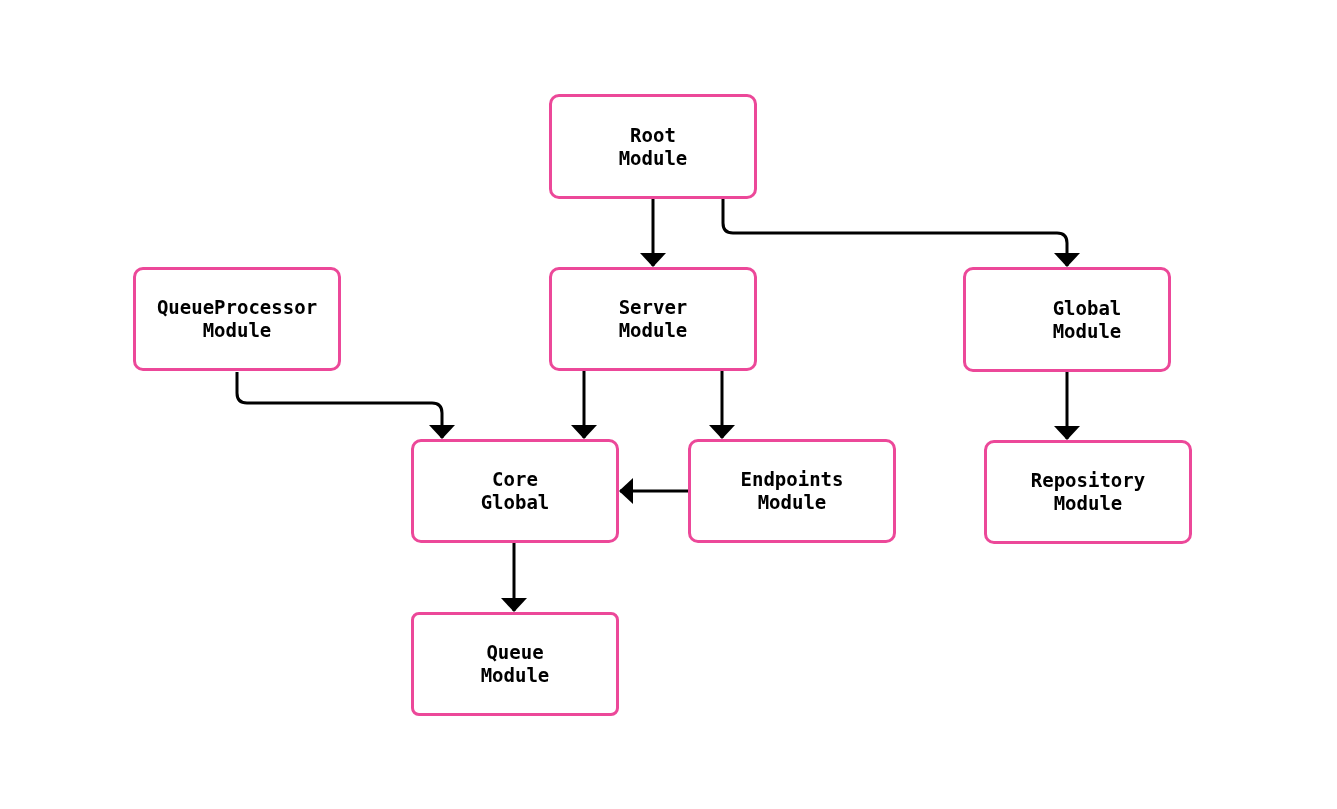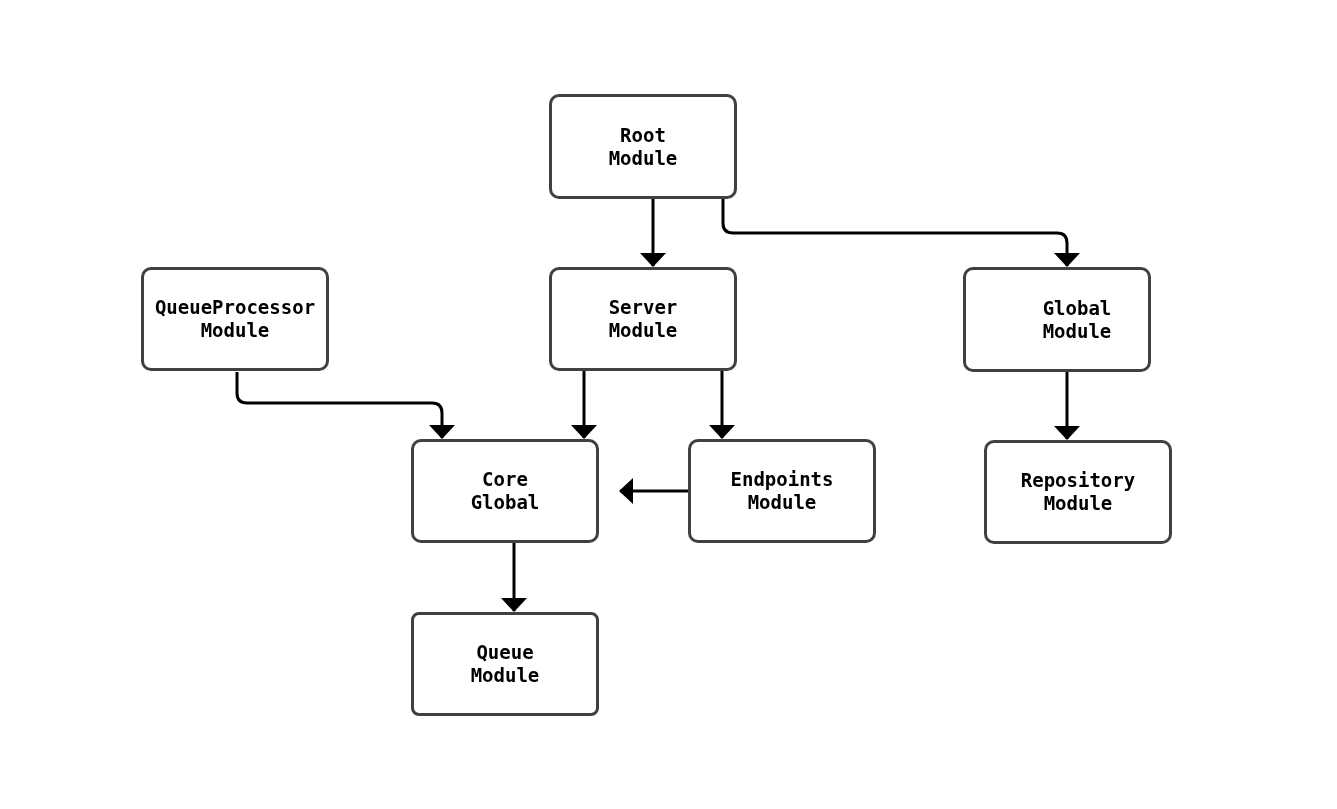--- a/index.html
+++ b/index.html
@@ -23,37 +23,37 @@
     height: 809px;
   }
   .edge {
     fill: none;
     stroke: #000000;
     stroke-width: 3;
   }
   .node {
     position: absolute;
     box-sizing: border-box;
-    width: 188px;
+    width: 208px;
     height: 104px;
     background: #ffffff;
-    border: 3px solid #404040;
+    border: 3px solid #ec4899;
     border-radius: 10px;
     display: flex;
     align-items: center;
     justify-content: center;
     text-align: center;
     font-size: 19px;
     font-weight: bold;
     line-height: 23px;
     color: #000000;
     white-space: pre-line;
   }
   .node-root          { left: 549px;  top: 94px;  height: 105px; }
-  .node-queueprocessor{ left: 133px;  top: 267px; margin-left: 8px; }
+  .node-queueprocessor{ left: 133px;  top: 267px; }
   .node-server        { left: 549px;  top: 267px; text-align: center; }
   .node-global        { left: 963px;  top: 267px; height: 105px; padding-left: 40px; }
   .node-core          { left: 411px;  top: 439px; }
   .node-endpoints     { left: 688px;  top: 439px; }
   .node-repository    { left: 964px;  top: 440px; margin-left: 20px; }
   .node-queue         { left: 411px;  top: 612px; border-radius: 8px; }
 </style>
 </head>
 <body>
 

